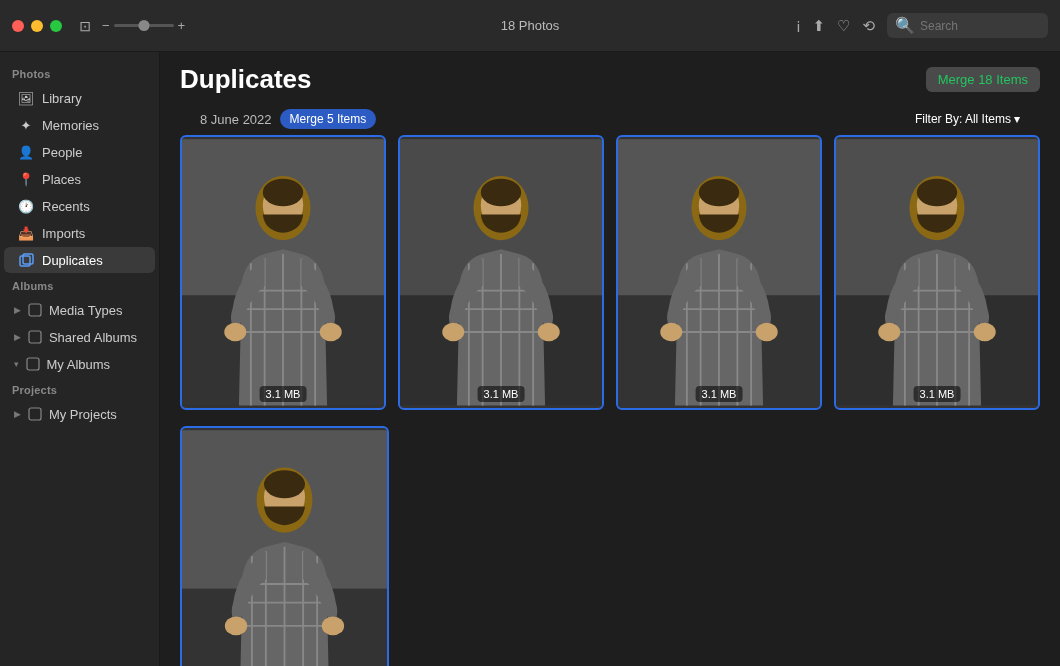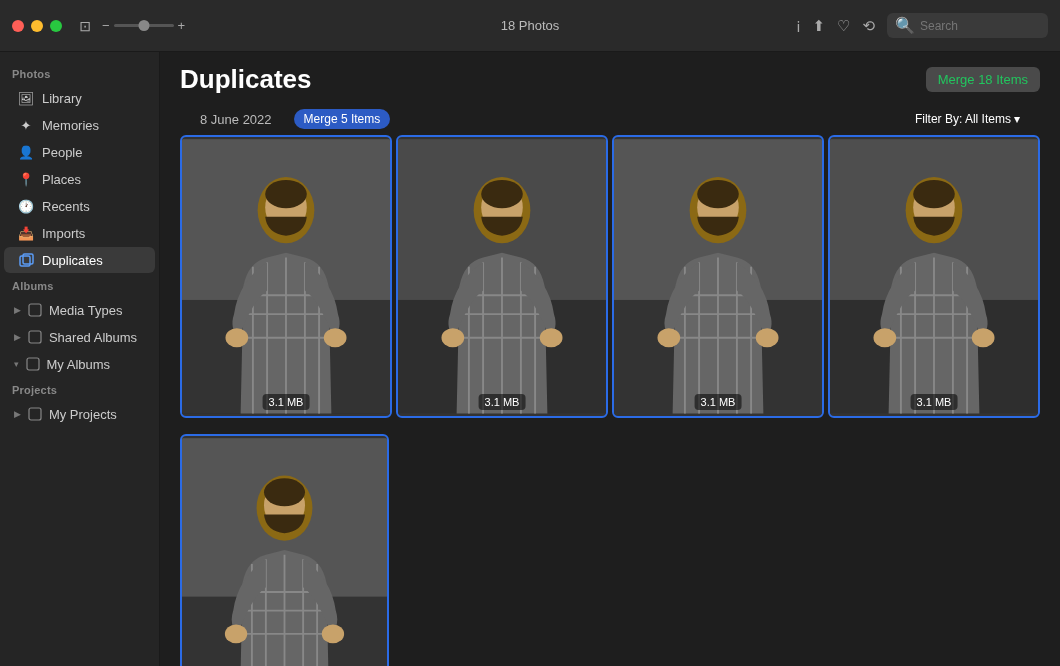--- a/index.html
+++ b/index.html
@@ -205,21 +205,21 @@
       border: none;
       padding: 5px 12px;
       border-radius: 6px;
       font-size: 13px;
       cursor: pointer;
     }
 
     .group-header {
       display: flex;
       align-items: center;
-      gap: 22px;
+      gap: 8px;
       padding: 6px 20px;
       flex-shrink: 0;
     }
     .group-date {
       font-size: 13px;
       color: #bbb;
       font-weight: 500;
     }
     .merge-items-btn {
       background: #2c5bc4;
@@ -243,21 +243,21 @@
 
     
     .photos-scroll {
       flex: 1;
       overflow-y: auto;
       padding: 0 20px 20px 20px;
     }
     .photos-grid {
       display: grid;
       grid-template-columns: repeat(4, 1fr);
-      gap: 4px;
+      gap: 12px;
       margin-bottom: 16px;
     }
     .photo-item {
       position: relative;
       border-radius: 6px;
       overflow: hidden;
       border: 2px solid #2b6be6;
       cursor: pointer;
       aspect-ratio: 3/4;
       background: #333;

